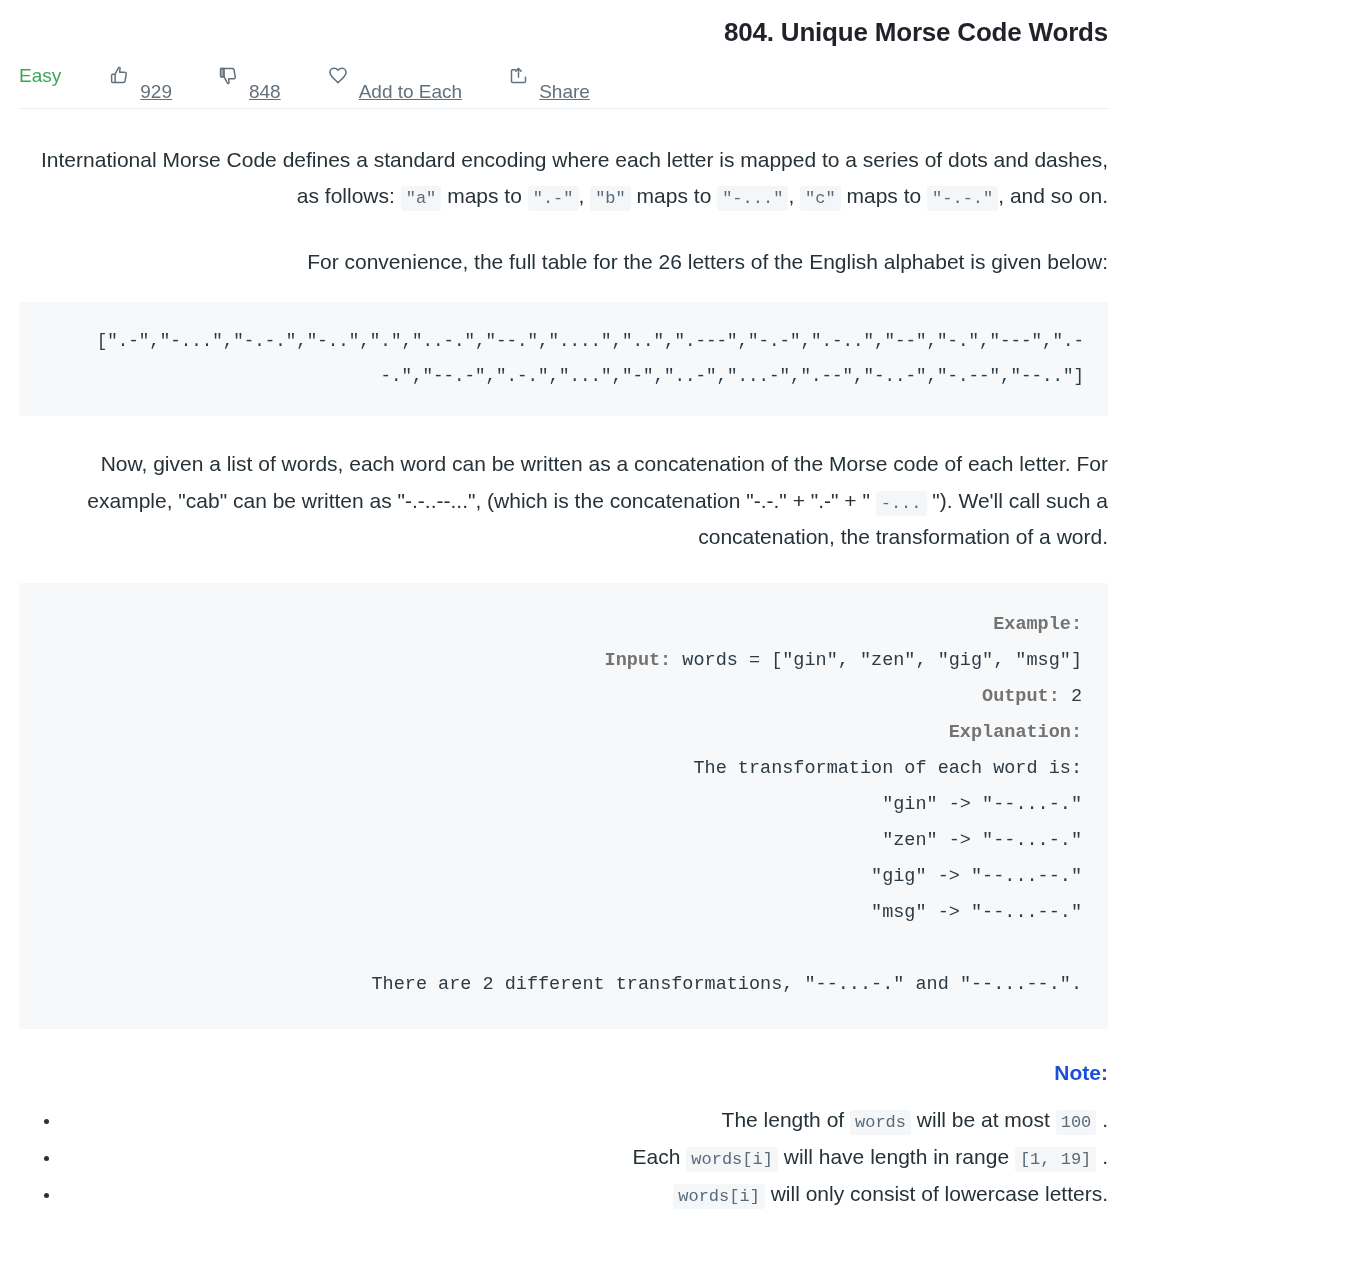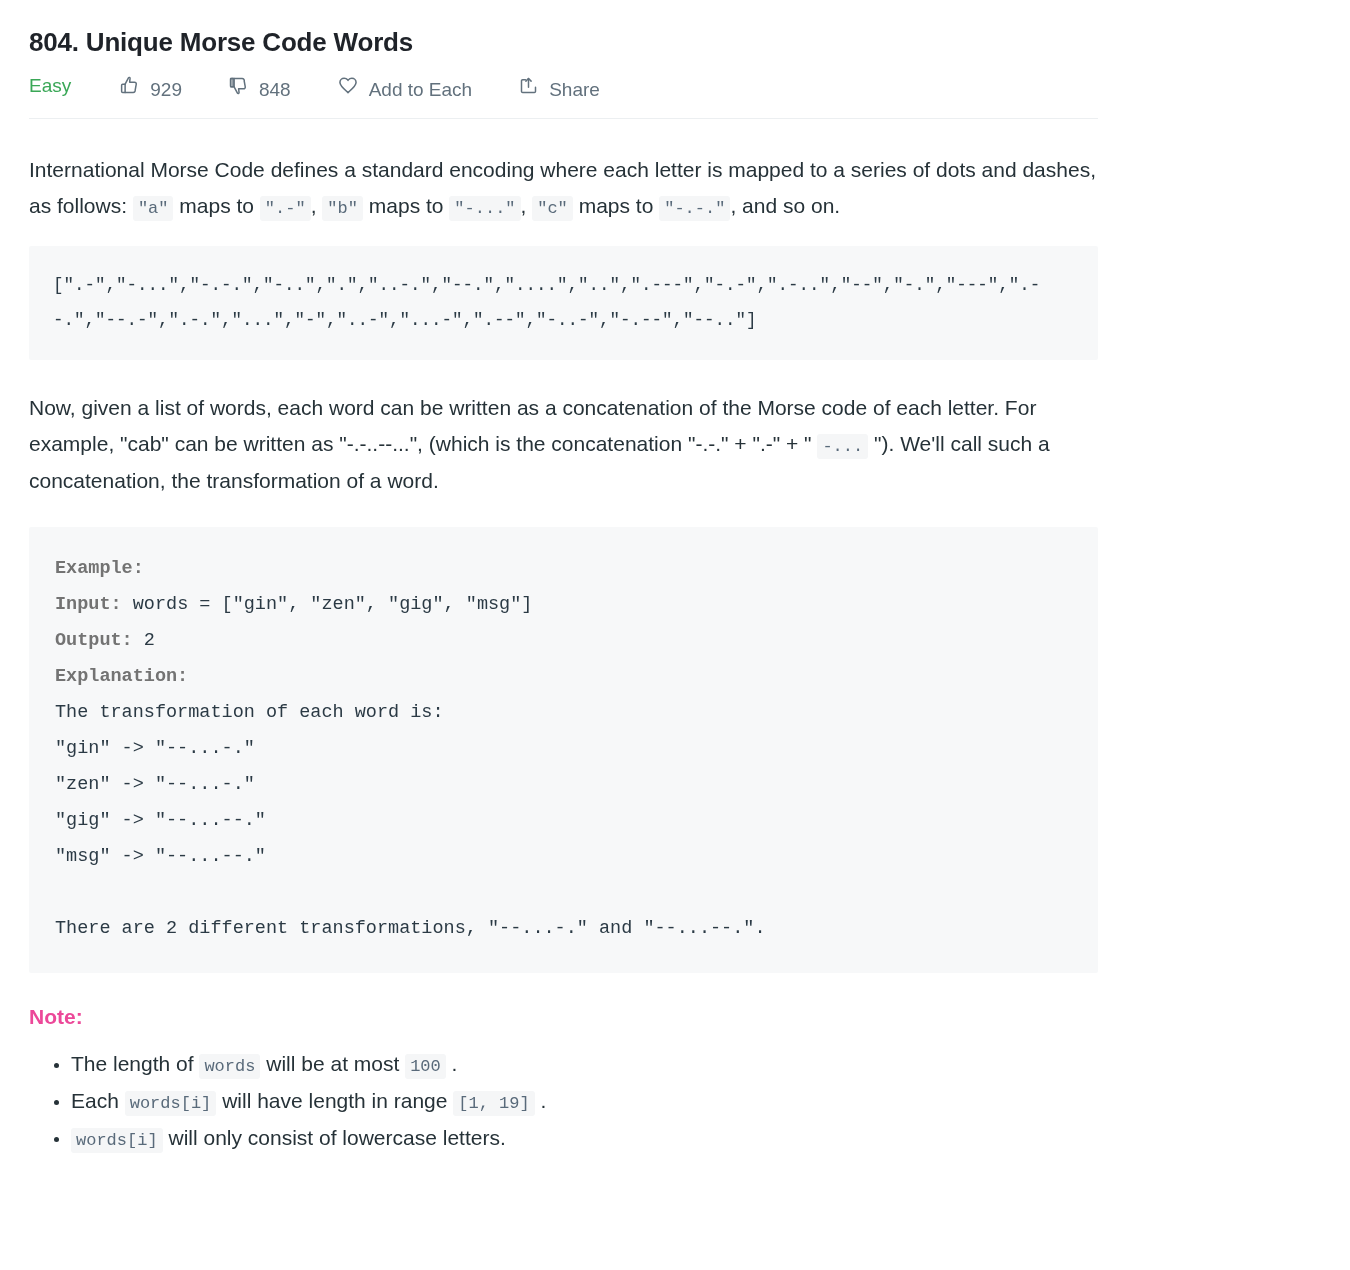--- a/index.html
+++ b/index.html
@@ -10,22 +10,23 @@
   body {
     width: 1350px;
     height: 1270px;
     font-family: "Liberation Sans", sans-serif;
     color: #263238;
     -webkit-font-smoothing: antialiased;
     overflow: hidden;
   }
   .page {
     width: 1127px;
-    padding: 13px;
-    box-sizing: border-box;
+    padding: 3px;
+    box-sizing: border-box;
+    text-align: right;
   }
 
   
   .title-row {
     padding: 12px 16px 0 16px;
   }
   .problem-title {
     font-size: 26px;
     font-weight: bold;
     line-height: 1.35;
@@ -53,21 +54,21 @@
     line-height: 1;
     margin-right: 34px;
     white-space: nowrap;
   }
   .meta-item .ico {
     display: inline-flex;
     align-items: center;
     justify-content: center;
     margin-right: 10px;
   }
-  .meta-item .lbl { position: relative; top: 4px; }
+  .meta-item .lbl { position: relative; top: 16px; text-decoration: underline; }
   .divider {
     margin: 22px 16px 0 16px;
     height: 1px;
     background: #eceff1;
   }
 
   
   .content {
     padding: 0 16px;
     box-sizing: border-box;
@@ -118,21 +119,21 @@
     color: #2b3a45;
     white-space: pre-wrap;
     border-radius: 2px;
     box-sizing: border-box;
   }
   pre.example b { font-weight: bold; color: #737373; }
 
   h3.note-heading {
     font-size: 21px;
     font-weight: bold;
-    color: #ec4899;
+    color: #1d4ed8;
     margin: 28px 0 0 0;
     line-height: 1.5;
   }
   ul.notes {
     margin: 14px 0 0 0;
     padding-left: 42px;
     list-style: disc;
   }
   ul.notes li {
     font-size: 21px;
@@ -196,20 +197,21 @@
       <span class="lbl">Share</span>
     </div>
   </div>
 
   <div class="divider"></div>
 
   <div class="content">
 
     <p class="para first"><span>International Morse Code defines a standard encoding where each letter is mapped to a series of dots and dashes, as follows: </span><code class="inline">"a"</code><span> maps to </span><code class="inline">".-"</code><span>, </span><code class="inline">"b"</code><span> maps to </span><code class="inline">"-..."</code><span>, </span><code class="inline">"c"</code><span> maps to </span><code class="inline">"-.-."</code><span>, and so on.</span></p>
 
+    <p class="para">For convenience, the full table for the 26 letters of the English alphabet is given below:</p>
 
     <pre class="block">[".-","-...","-.-.","-..",".","..-.","--.","....","..",".---","-.-",".-..","--","-.","---",".--.","--.-",".-.","...","-","..-","...-",".--","-..-","-.--","--.."]</pre>
 
     <p class="para"><span>Now, given a list of words, each word can be written as a concatenation of the Morse code of each letter. For example, "cab" can be written as "-.-..--...", (which is the concatenation "-.-." + ".-" + " </span><code class="inline">-...</code><span> "). We'll call such a concatenation, the transformation of a word.</span></p>
 
 
     <pre class="example"><b>Example:</b>
 <b>Input:</b><span> words = ["gin", "zen", "gig", "msg"]</span>
 <b>Output:</b><span> 2</span>
 <b>Explanation:</b>

